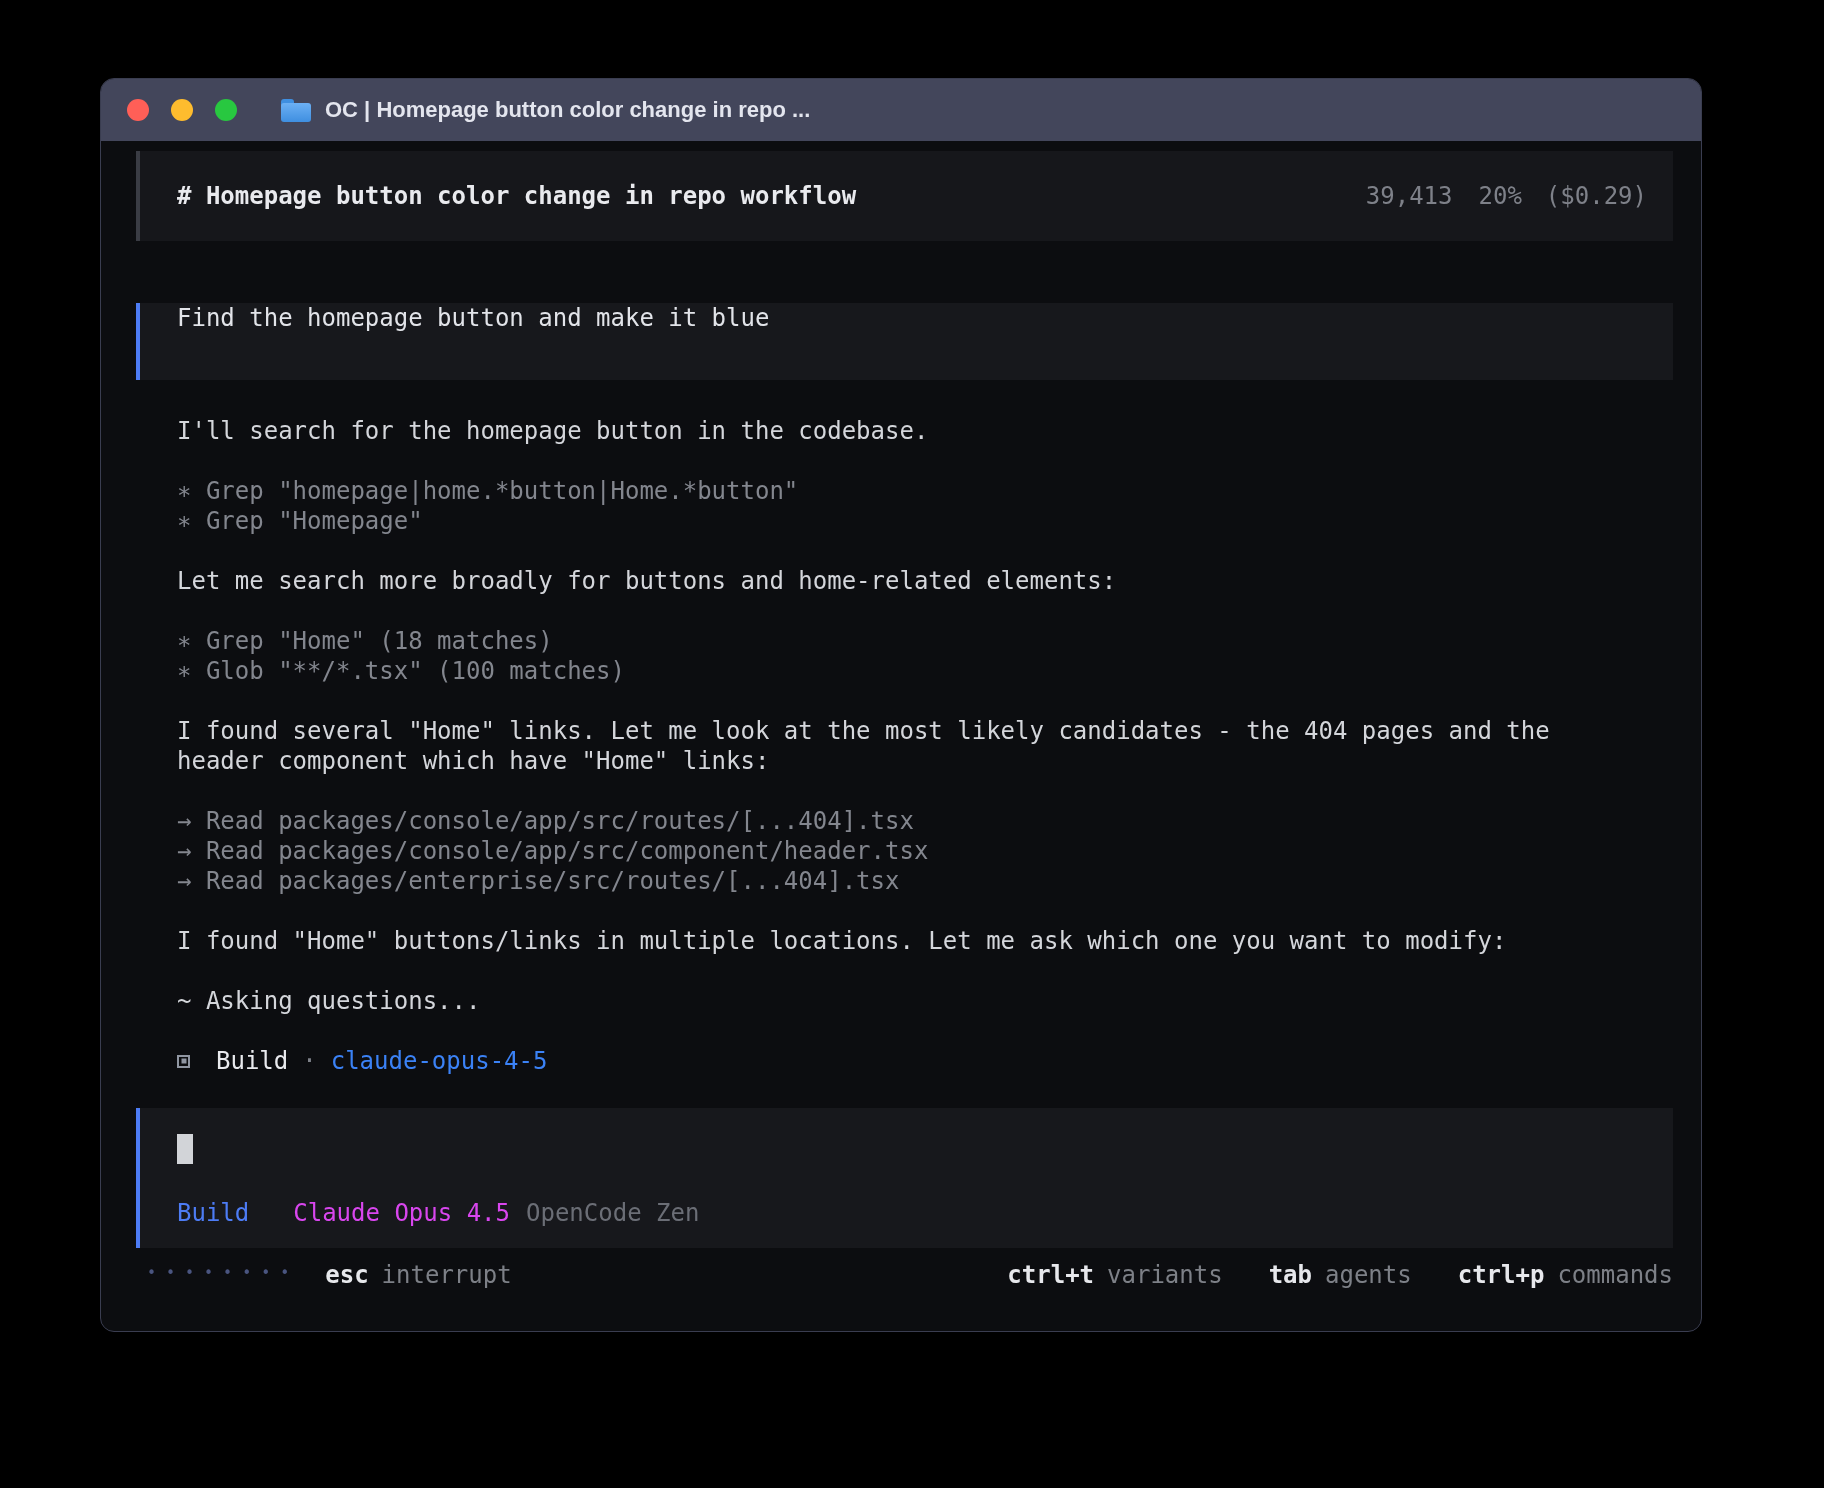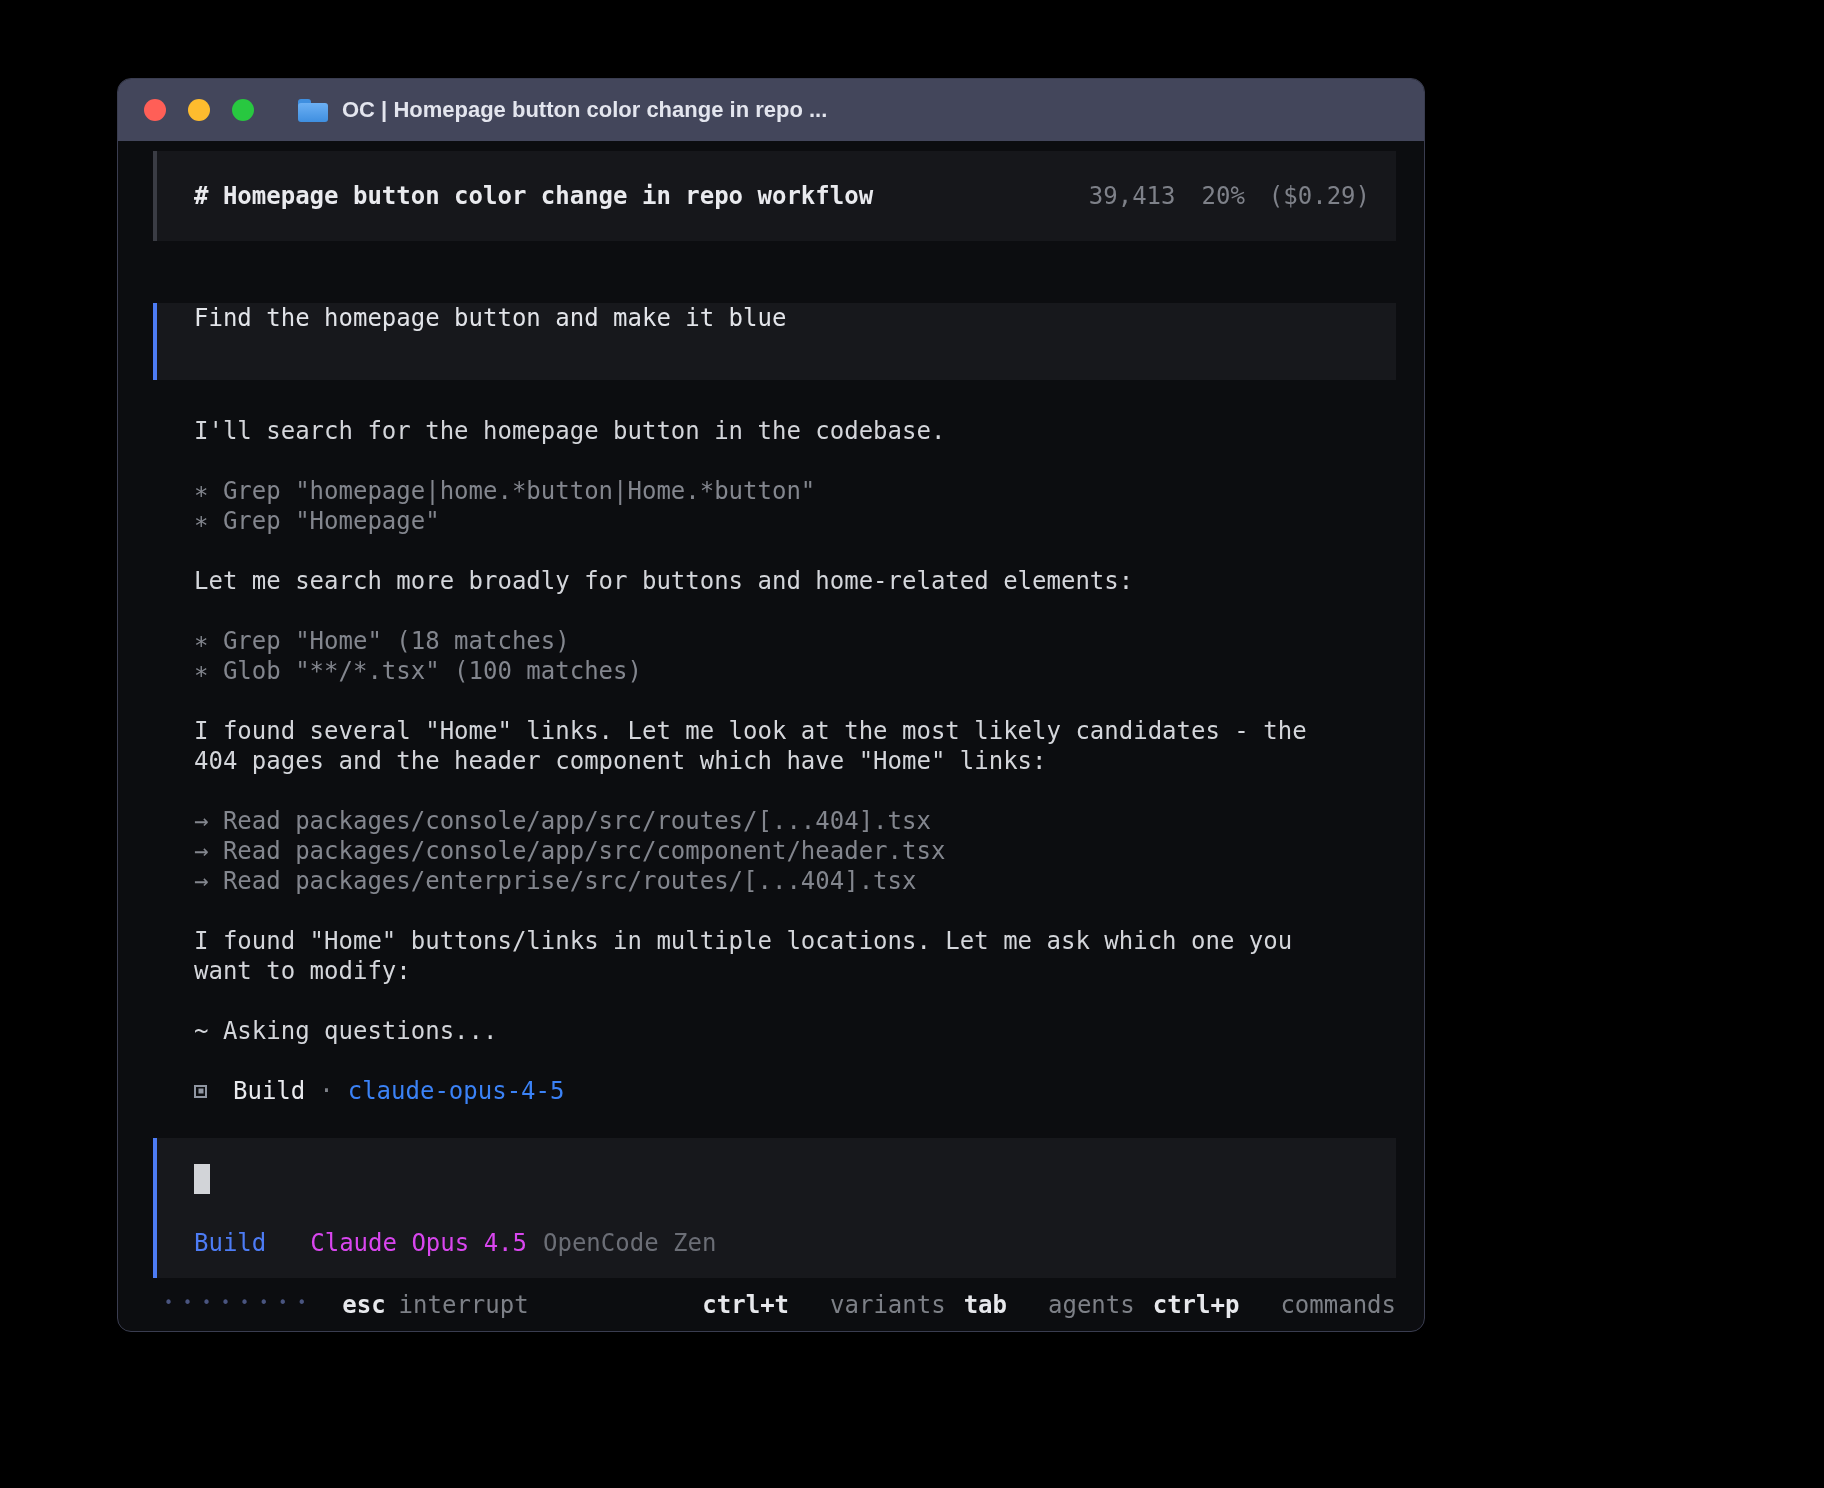--- a/index.html
+++ b/index.html
@@ -1,21 +1,21 @@
 <!DOCTYPE html>
 <html><head>
 <meta charset="utf-8">
 <style>
   * { margin: 0; padding: 0; box-sizing: border-box; }
   html, body { width: 1824px; height: 1488px; background: #000000; overflow: hidden; }
   body { font-family: "DejaVu Sans Mono", monospace; }
 
   .window {
-    position: absolute; left: 117px; top: 78px;
-    width: 1308px; height: 1254px;
+    position: absolute; left: 100px; top: 78px;
+    width: 1602px; height: 1254px;
     background: #0c0d10;
     border: 1px solid #3a3d50;
     border-radius: 14px;
     overflow: hidden;
     display: flex; flex-direction: column;
   }
 
   
   .titlebar {
     flex: 0 0 62px; height: 62px;
@@ -109,21 +109,21 @@
     display: flex; align-items: center; justify-content: space-between;
     padding-left: 11px;
   }
   .sb-left, .sb-right { display: flex; align-items: center; }
   .dots {
     color: #4a5580; font-size: 15px; letter-spacing: 10px;
     margin-right: 26px; transform: translateY(-2px); display: inline-block;
   }
   .key { font-weight: 700; color: #e7e8ec; }
   .lbl { color: #7d8087; margin-left: 13px; }
-  .sb-right .sb-group { margin-left: 18px; display: flex; align-items: flex-start; gap: 28px; }
+  .sb-right .sb-group { margin-left: 46px; display: flex; align-items: flex-start; }
 </style>
 </head>
 <body>
 
 <div class="window">
 
   <div class="titlebar">
     <div class="traffic">
       <span class="light red"></span>
       <span class="light yellow"></span>

